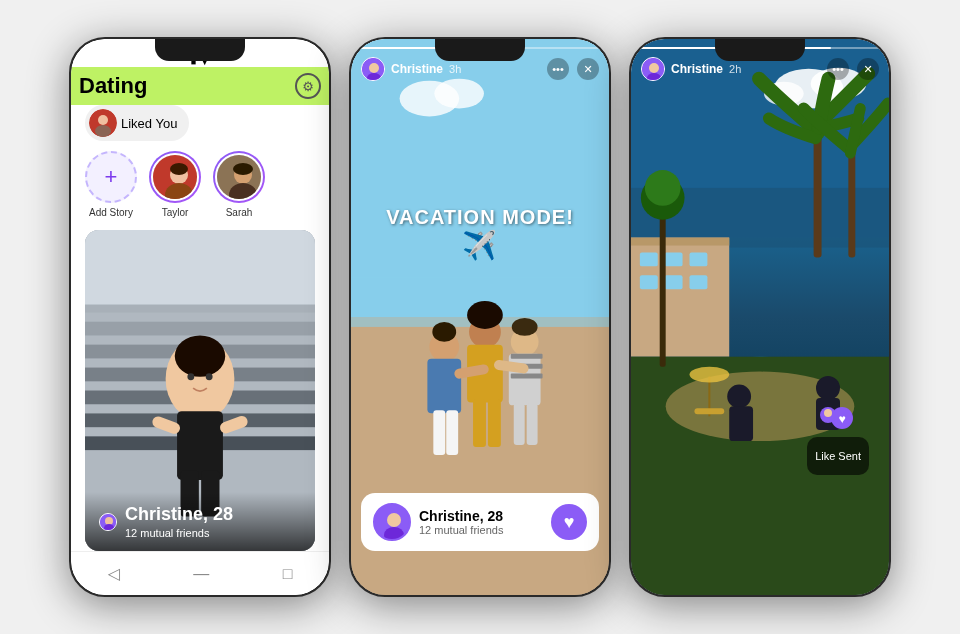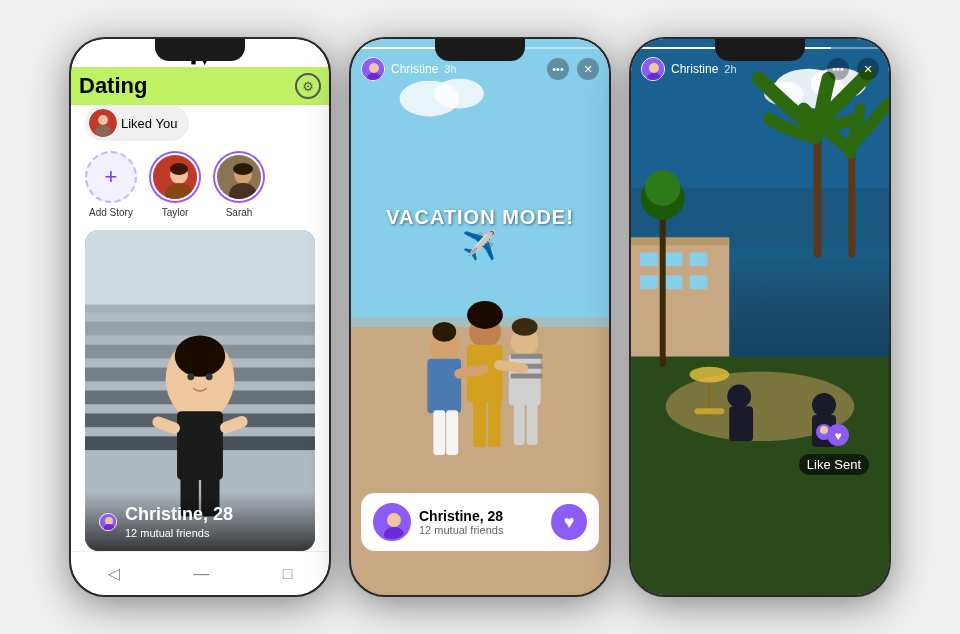--- a/index.html
+++ b/index.html
@@ -328,21 +328,21 @@
       width: 24px; height: 24px;
       border-radius: 50%;
       background: #8b5cf6;
       border: 1.5px solid #fff;
       overflow: hidden;
     }
 
     .story-username {
       font-size: 12px;
       color: #fff;
-      font-weight: 400;
+      font-weight: 700;
     }
 
     .story-time {
       font-size: 11px;
       color: rgba(255,255,255,0.8);
     }
 
     .story-controls {
       display: flex;
       gap: 8px;
@@ -432,22 +432,22 @@
       right: 20px;
       display: flex;
       flex-direction: column;
       align-items: center;
       gap: 4px;
     }
 
     .like-sent-label {
       background: rgba(0,0,0,0.6);
       color: #fff;
-      font-size: 13px;
-      padding: 3px 8px;
+      font-size: 11px;
+      padding: 13px 8px;
       border-radius: 10px;
       margin-left: 20px;
     }
   </style>
 </head>
 <body>
 
 <div class="phone">
   <div class="phone-screen phone1-screen">
 

